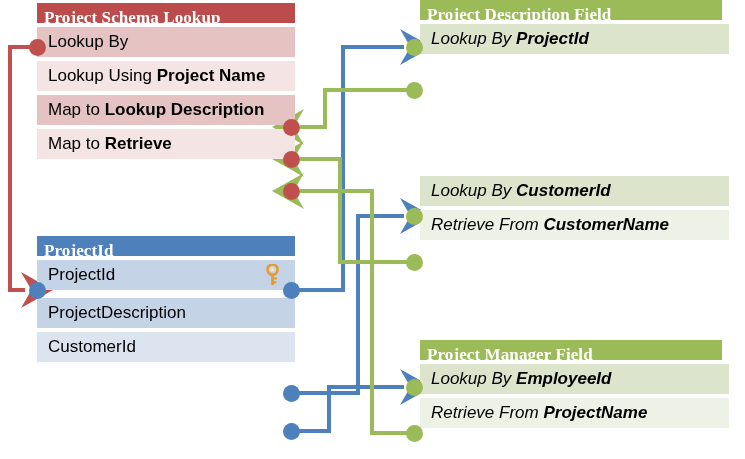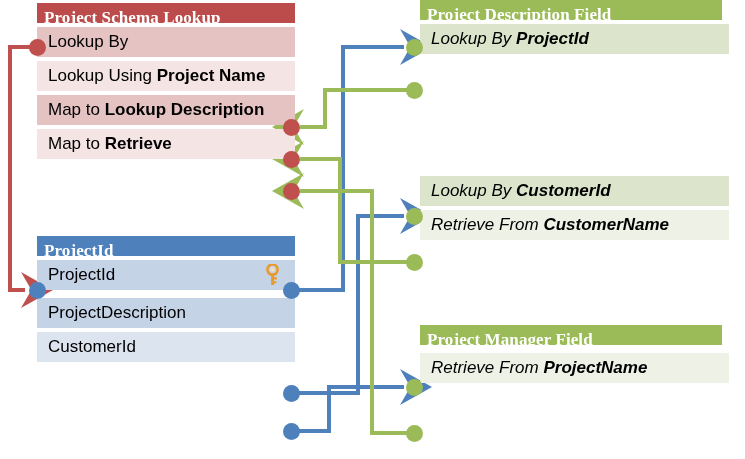--- a/index.html
+++ b/index.html
@@ -45,21 +45,21 @@
 
   
   .greenp{width:309px;}
   .greenp .ph{background:#9BBB58;width:302px;}
   .g-odd{background:#DCE5CC;}
   .g-even{background:#EEF2E6;}
   .greenp .row{font-style:italic;font-weight:500;}
   .greenp .row b{font-style:italic;font-weight:bold;}
   #desc-panel{left:420px;top:0;}
   #cust-panel{left:420px;top:172px;}
-  #pm-panel{left:420px;top:325px;}
+  #pm-panel{left:420px;top:340px;}
 
   
   .dot{position:absolute;width:17px;height:17px;border-radius:50%;}
   .dot-red{background:#C0504D;}
   .dot-blue{background:#4E81BC;}
   .dot-green{background:#9BBB58;}
 
   
   .keyicon{position:absolute;width:15px;height:22px;}
 </style>
@@ -184,20 +184,23 @@
     <div class="row g-even">
       <span>Retrieve From </span><b>CustomerName</b>
     </div>
   </div>
   <div class="dot dot-green" style="left:406px;top:208px;"></div>
   <div class="dot dot-green" style="left:406px;top:254px;"></div>
 
   <div class="panel greenp" id="pm-panel">
     <div class="ph">Project Manager Field</div>
     <div class="gap"></div>
+    <div class="row g-odd">
+      <span>Lookup By </span><b>EmployeeId</b>
+    </div>
     <div class="gap"></div>
     <div class="row g-even">
       <span>Retrieve From </span><b>ProjectName</b>
     </div>
   </div>
   <div class="dot dot-green" style="left:406px;top:379px;"></div>
   <div class="dot dot-green" style="left:406px;top:425px;"></div>
 
 </div>
 

